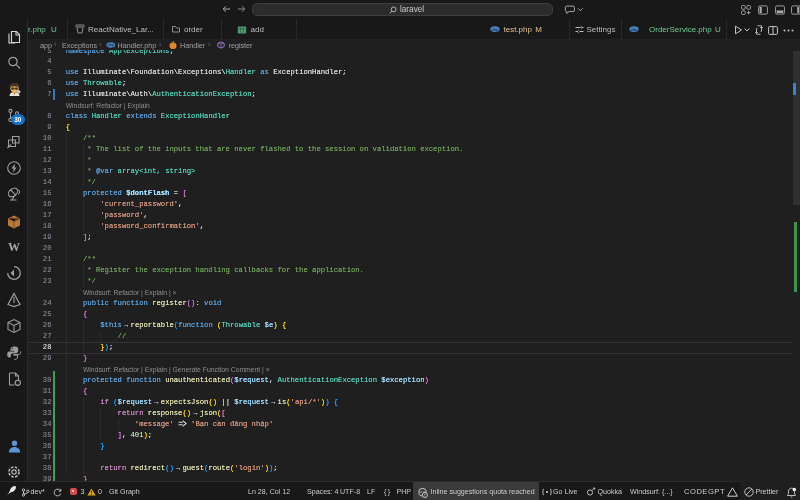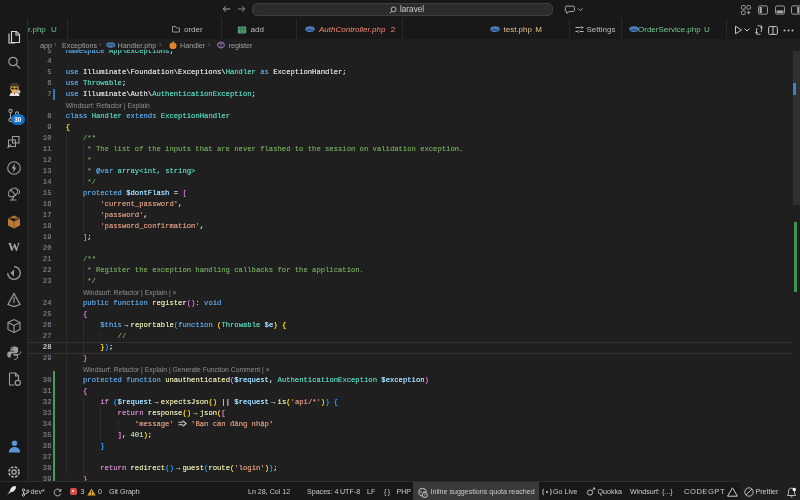--- a/index.html
+++ b/index.html
@@ -62,60 +62,60 @@
       </svg>
  <svg class="abs" style="left:790.5px;top:4.5px" width="10" height="10" viewBox="0 0 11 11">
         <rect x="0.6" y="1" width="9.8" height="9" rx="1.5" stroke="#a8a8a8" fill="none"></rect>
         <rect x="6.8" y="2.2" width="2.4" height="6.6" fill="#a8a8a8"></rect>
       </svg>
 </div>
 <div class="abs" id="tabbar">
  <div class="tab" style="left:0;width:40px">
         <span class="lbl" style="left:0;color:#73c991">r.php <span style="margin-left:3px">U</span></span>
       </div>
+ <div class="tab" style="left:40px;width:96px">
+   <svg class="abs" style="left:7px;top:5px" width="10" height="10" viewBox="0 0 10 10">
+          <rect x="1" y="1" width="8" height="2" rx="0.5" stroke="#9d9d9d" stroke-width="0.9" fill="none"></rect>
+          <path d="M2 3.5 L3 9 H7 L8 3.5" stroke="#9d9d9d" stroke-width="0.9" fill="none"></path>
+        </svg>
+   <span class="lbl" style="left:20px;color:#bdbdbd">ReactNative_Lar...</span>
+      </div>
  <div class="tab" style="left:136px;width:58px">
    <svg class="abs" style="left:7px;top:5px" width="10" height="10" viewBox="0 0 10 10">
           <path d="M1.5 2.5 h3 l1 1.5 h3 v4 h-7 z" stroke="#9d9d9d" stroke-width="0.9" fill="none"></path>
         </svg>
    <span class="lbl" style="left:20px;color:#bdbdbd">order</span>
       </div>
  <div class="tab" style="left:194px;width:75px">
    <svg class="abs" style="left:15px;top:5.5px" width="10" height="10" viewBox="0 0 10 10">
           <rect x="0.8" y="1.5" width="8.4" height="7" rx="1" fill="#4e9e6f"></rect>
           <path d="M0.8 4 h8.4 M3.6 1.5 v7 M6.4 1.5 v7" stroke="#35684a" stroke-width="0.8"></path>
         </svg>
    <span class="lbl" style="left:28.5px;color:#bdbdbd">add</span>
       </div>
- <div class="tab" style="left:269px;width:106px">
-   <svg class="abs" style="left:8px;top:6.5px" width="10" height="6.3" viewBox="0 0 12 7.5">
-          <ellipse cx="6" cy="3.75" rx="5.6" ry="3.4" fill="#4d7fbe"></ellipse>
-          <text x="6" y="5.6" font-size="4.5" fill="#1a3a5c" text-anchor="middle" font-family="Liberation Sans" font-weight="bold">php</text>
-        </svg>
-   <span class="lbl" style="left:22px;color:#f48771;font-style:italic">AuthController.php <span style="font-style:normal;margin-left:3px">2</span></span>
-      </div>
  <div class="tab" style="left:458px;width:84px">
    <svg class="abs" style="left:4px;top:6.5px" width="10" height="6.3" viewBox="0 0 12 7.5">
           <ellipse cx="6" cy="3.75" rx="5.6" ry="3.4" fill="#4d7fbe"></ellipse>
           <text x="6" y="5.6" font-size="4.5" fill="#1a3a5c" text-anchor="middle" font-family="Liberation Sans" font-weight="bold">php</text>
         </svg>
    <span class="lbl" style="left:17.5px;color:#e2c08d">test.php <span style="margin-left:1px">M</span></span>
       </div>
  <div class="tab" style="left:542px;width:52px">
    <svg class="abs" style="left:4.5px;top:6px" width="9" height="9" viewBox="0 0 9 9">
           <path d="M0.5 2.5 h5 M7 2.5 h1.5 M0.5 6.5 h2 M4.5 6.5 h4" stroke="#bdbdbd" stroke-width="1"></path>
           <path d="M5.8 1.2 L7.2 2.5 L5.8 3.8 M3.7 5.2 L2.3 6.5 L3.7 7.8" stroke="#bdbdbd" stroke-width="0.9" fill="none"></path>
         </svg>
    <span class="lbl" style="left:16.5px;color:#bdbdbd">Settings</span>
       </div>
  <div class="tab" style="left:594px;width:105px">
    <svg class="abs" style="left:7px;top:6.5px" width="10" height="6.3" viewBox="0 0 12 7.5">
           <ellipse cx="6" cy="3.75" rx="5.6" ry="3.4" fill="#4d7fbe"></ellipse>
           <text x="6" y="5.6" font-size="4.5" fill="#1a3a5c" text-anchor="middle" font-family="Liberation Sans" font-weight="bold">php</text>
         </svg>
-   <span class="lbl" style="left:16px;color:#73c991">OrderService.php <span style="margin-left:1px">U</span></span>
+   <span class="lbl" style="left:27px;color:#73c991">OrderService.php <span style="margin-left:1px">U</span></span>
       </div>
  <svg class="abs" style="left:706px;top:6px" width="16" height="10" viewBox="0 0 16 10">
         <path d="M1.5 1.2 L7.5 5 L1.5 8.8 z" stroke="#c5c5c5" stroke-width="1" fill="none" stroke-linejoin="round"></path>
         <path d="M10.5 3.5 L13 6 L15.5 3.5" stroke="#c5c5c5" stroke-width="1" fill="none"></path>
       </svg>
  <svg class="abs" style="left:726px;top:6px" width="10" height="10" viewBox="0 0 10 10">
         <path d="M3.5 0.8 h4 v5.5 h-1 M6.5 9.2 h-4 v-5.5 h1" stroke="#c5c5c5" stroke-width="0.9" fill="none"></path>
         <path d="M6.2 2.2 l1.3 1.3 1.3-1.3 M3.8 7.8 L2.5 6.5 L1.2 7.8" stroke="#c5c5c5" stroke-width="0.9" fill="none"></path>
       </svg>
  <svg class="abs" style="left:740px;top:6.5px" width="10" height="9" viewBox="0 0 10 9">
@@ -171,21 +171,21 @@
 <div class="r" style="top:28.3px"><span class="ln">6</span><span class="cd"><span class="k">use</span> <span class="t">Throwable</span>;</span></div>
 <div class="r" style="top:39.3px"><span class="ln">7</span><span class="cd"><span class="k">use</span> Illuminate\Auth\<span class="t">AuthenticationException</span>;</span></div>
 <div class="cl" style="left:37.7px;top:50.3px">Windsurf: Refactor | Explain</div>
 <div class="r" style="top:61.3px"><span class="ln">8</span><span class="cd"><span class="k">class</span> <span class="t">Handler</span> <span class="k">extends</span> <span class="t">ExceptionHandler</span></span></div>
 <div class="r" style="top:72.3px"><span class="ln">9</span><span class="cd"><span class="g1">{</span></span></div>
 <div class="r" style="top:83.3px"><span class="ln">10</span><span class="cd">    <span class="m">/**</span></span></div>
 <div class="r" style="top:94.3px"><span class="ln">11</span><span class="cd"><span class="m">     * The list of the inputs that are never flashed to the session on validation exception.</span></span></div>
 <div class="r" style="top:105.3px"><span class="ln">12</span><span class="cd"><span class="m">     *</span></span></div>
 <div class="r" style="top:116.3px"><span class="ln">13</span><span class="cd"><span class="m">     * </span><span class="k">@var</span><span class="m"> </span><span class="t">array&lt;int, string&gt;</span></span></div>
 <div class="r" style="top:127.3px"><span class="ln">14</span><span class="cd"><span class="m">     */</span></span></div>
-<div class="r" style="top:138.3px"><span class="ln">15</span><span class="cd">    <span class="k">protected</span> <span class="v" style="font-weight:normal">$dontFlash</span> = <span class="g2">[</span></span></div>
+<div class="r" style="top:138.3px"><span class="ln">15</span><span class="cd">    <span class="k">protected</span> <span class="v" style="font-weight:bold">$dontFlash</span> = <span class="g2">[</span></span></div>
 <div class="r" style="top:149.3px"><span class="ln">16</span><span class="cd">        <span class="s">'current_password'</span>,</span></div>
 <div class="r" style="top:160.3px"><span class="ln">17</span><span class="cd">        <span class="s">'password'</span>,</span></div>
 <div class="r" style="top:171.3px"><span class="ln">18</span><span class="cd">        <span class="s">'password_confirmation'</span>,</span></div>
 <div class="r" style="top:182.3px"><span class="ln">19</span><span class="cd">    <span class="g2">]</span>;</span></div>
 <div class="r" style="top:193.3px"><span class="ln">20</span></div>
 <div class="r" style="top:204.3px"><span class="ln">21</span><span class="cd">    <span class="m">/**</span></span></div>
 <div class="r" style="top:215.3px"><span class="ln">22</span><span class="cd"><span class="m">     * Register the exception handling callbacks for the application.</span></span></div>
 <div class="r" style="top:226.3px"><span class="ln">23</span><span class="cd"><span class="m">     */</span></span></div>
 <div class="cl" style="left:54.9px;top:237.3px">Windsurf: Refactor | Explain | ×</div>
 <div class="r" style="top:248.3px"><span class="ln">24</span><span class="cd">    <span class="k">public</span> <span class="k">function</span> <span class="f">register</span><span class="g2">()</span>: <span class="k">void</span></span></div>

